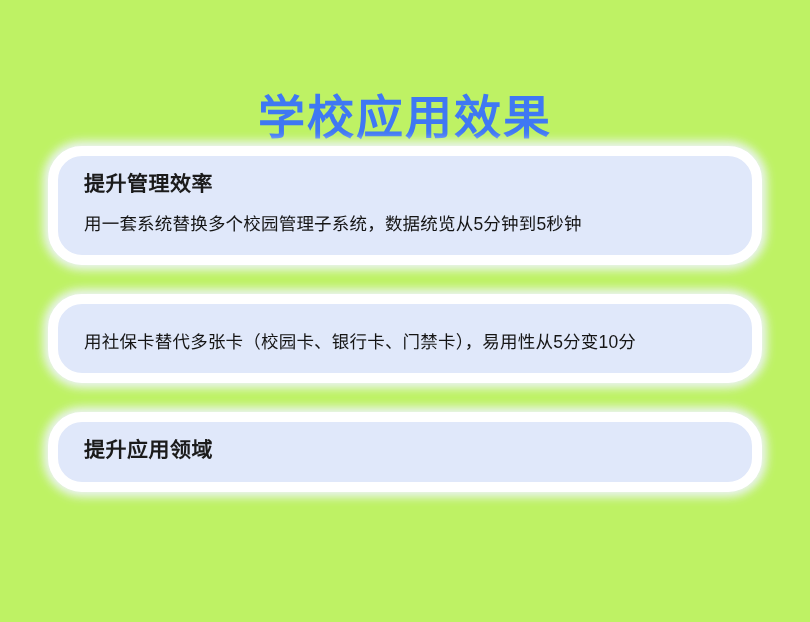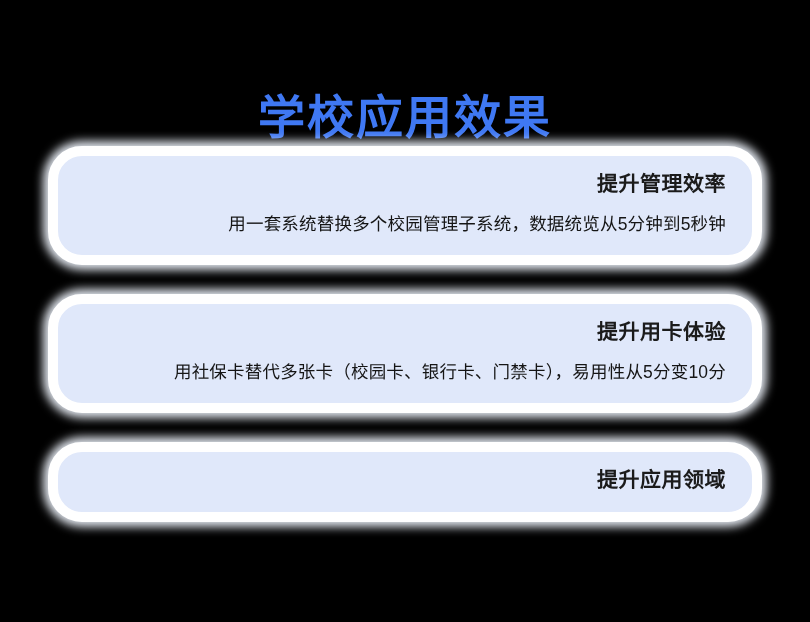--- a/index.html
+++ b/index.html
@@ -13,21 +13,21 @@
     background: #ffffff;
     font-family: "Liberation Sans", "DejaVu Sans", sans-serif;
     -webkit-font-smoothing: antialiased;
     overflow: hidden;
   }
 
   .page {
     position: relative;
     width: 810px;
     height: 622px;
-    background: #000000;
+    background: #bef264;
     box-sizing: border-box;
   }
 
   
   .page-title {
     position: absolute;
     left: 0;
     top: 58px;
     width: 810px;
     text-align: center;
@@ -50,21 +50,21 @@
   .card {
     position: relative;
     width: 714px;
     margin: 0 auto 29px auto;
     background: #e0e8fa;
     border: 10px solid #ffffff;
     border-radius: 34px;
     box-sizing: border-box;
     padding: 13px 26px 17px 26px;
     box-shadow: 0 0 10px 5px rgba(238, 243, 252, 0.95);
-    text-align: right;
+    text-align: left;
   }
 
   .card:last-child {
     margin-bottom: 0;
     font-family: Liberation Serif, serif;
   }
 
   .card-heading {
     font-size: 21px;
     line-height: 30px;
@@ -92,21 +92,20 @@
   <h1 class="page-title">学校应用效果</h1>
 
   <div class="card-stack">
 
     <section class="card">
       <div class="card-heading">提升管理效率</div>
       <div class="card-body">用一套系统替换多个校园管理子系统，数据统览从5分钟到5秒钟</div>
     </section>
 
     <section class="card">
-      <div class="card-heading">提升用卡体验</div>
       <div class="card-body">用社保卡替代多张卡（校园卡、银行卡、门禁卡），易用性从5分变10分</div>
     </section>
 
     <section class="card">
       <div class="card-heading">提升应用领域</div>
     </section>
 
   </div>
 </div>
 

